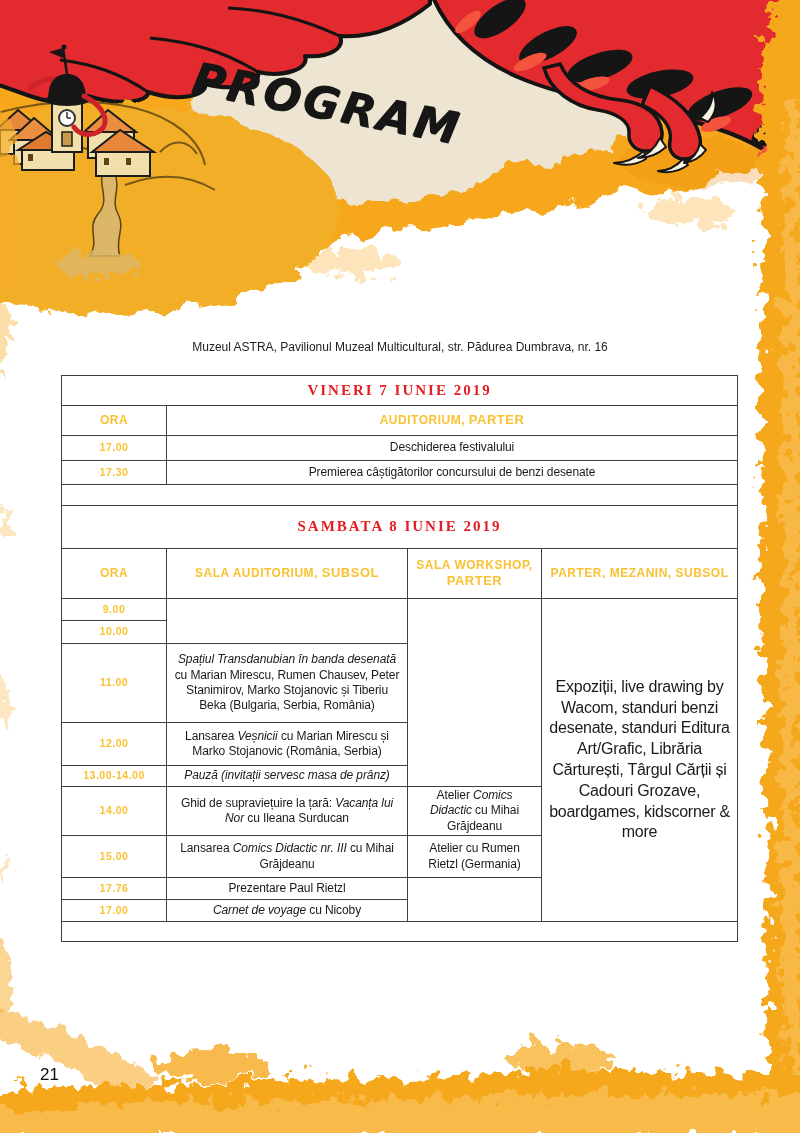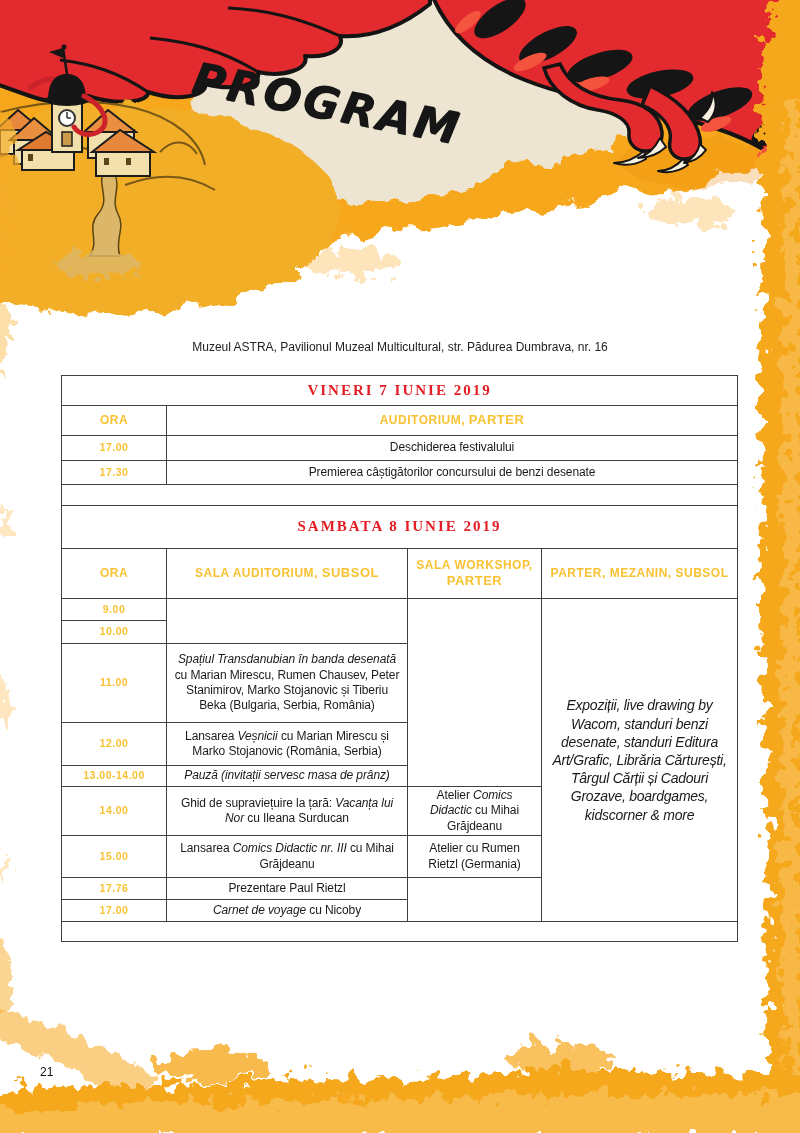--- a/index.html
+++ b/index.html
@@ -32,25 +32,25 @@
     padding:1px 6px;font-size:12px;line-height:1.28;letter-spacing:-0.1px;
   }
   td.daytitle{
     color:#E31E24;font-weight:bold;font-size:15px;letter-spacing:2px;
     font-family:Liberation Serif, serif;
   }
   .cx{color:#F9C233;font-weight:bold;font-family:Liberation Sans, sans-serif;}
   td.time{font-size:10.5px;letter-spacing:.5px;}
   td.colhead{font-size:12px;letter-spacing:.5px;line-height:1.25;}
   .sub{font-size:13px;}
-  td.note{font-size:14px;letter-spacing:-0.25px;line-height:1.3;padding:1px 3px;font-style:italic;}
+  td.note{font-size:16px;letter-spacing:-0.25px;line-height:1.3;padding:1px 3px;}
   .h30{height:30px}.h25{height:25px}.h24{height:24px}.h21{height:21px}
   .h43{height:43px}.h50{height:50px}.h22{height:22px}.h23{height:23px}
   .h79{height:79px}.h44{height:44px}.h42{height:42px}.h20{height:20px}
-  .pagenum{position:absolute;left:40px;top:1065px;font-size:12px;color:#111;}
+  .pagenum{position:absolute;left:40px;top:1065px;font-size:17px;color:#111;}
 </style>
 </head>
 <body>
 
 <div class="page">
 
   <svg class="art" width="800" height="330" viewBox="0 0 800 330">
     <defs>
       <filter id="rough" x="-20%" y="-20%" width="140%" height="140%">
         <feTurbulence type="fractalNoise" baseFrequency="0.045" numOctaves="4" seed="11" result="n"></feTurbulence>

